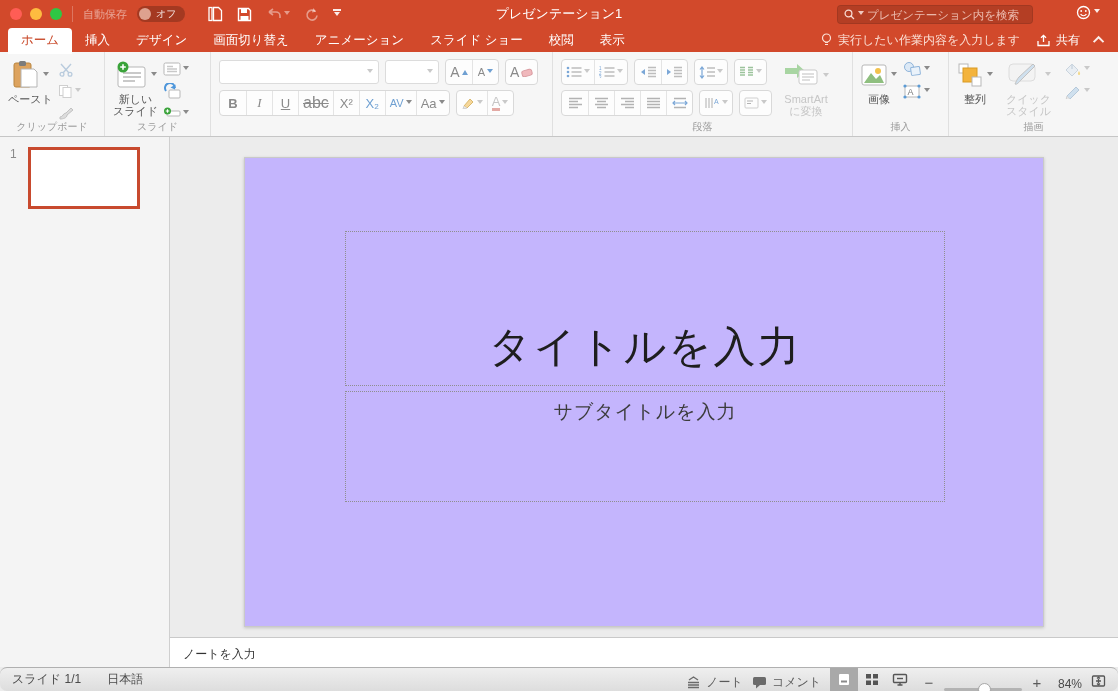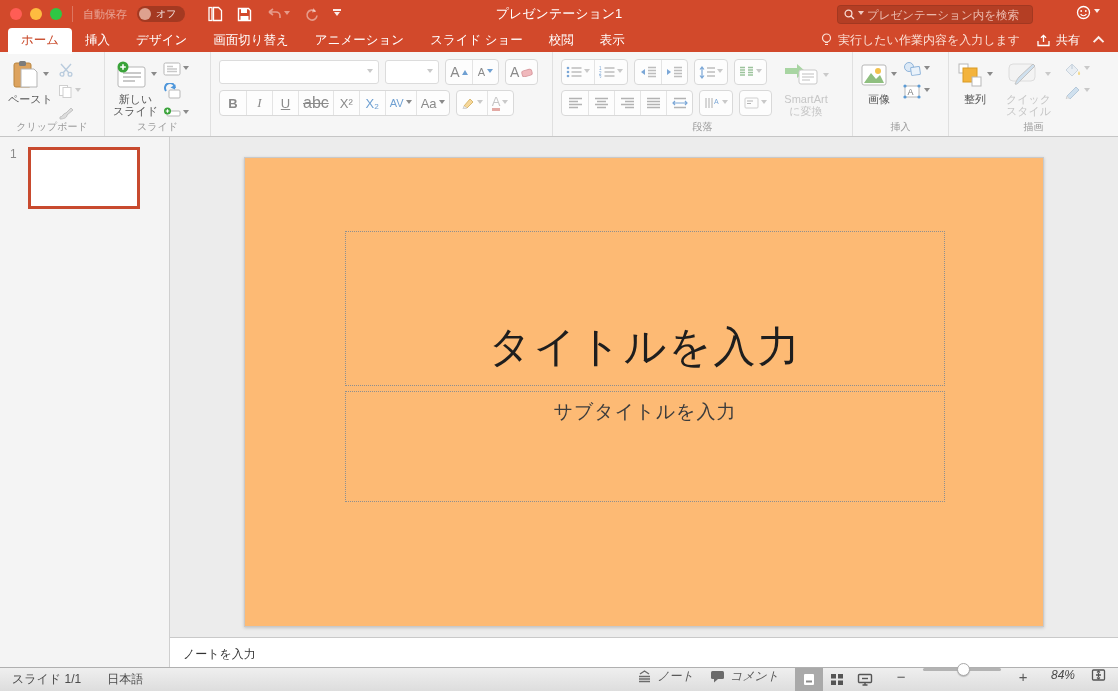--- a/index.html
+++ b/index.html
@@ -61,30 +61,30 @@
   .disabled { color:#c6c6c6 !important; }
   .smartart { display:flex; flex-direction:column; align-items:center; margin-left:6px; font-size:11px; color:#555; }
 
   
   .content { flex:1; display:flex; min-height:0; }
   .slidepanel { width:170px; flex:0 0 170px; background:#f4f4f4; border-right:1px solid #cfcfcf; padding-top:10px; }
   .slide-num { color:#8a8a8a; font-size:12px; margin-left:10px; float:left; }
   .thumb { width:112px; height:62px; background:#fff; border:3px solid #c84a2e; margin-left:28px; }
   .main { flex:1; display:flex; flex-direction:column; min-width:0; }
   .canvas { flex:1; background:#ececec; position:relative; overflow:hidden; }
-  .slide { position:absolute; left:74px; top:20px; width:800px; height:470px; background:#fdba74; border:1px solid #c9c9c9; box-shadow:0 1px 3px rgba(0,0,0,.18); }
+  .slide { position:absolute; left:74px; top:20px; width:800px; height:470px; background:#c4b5fd; border:1px solid #c9c9c9; box-shadow:0 1px 3px rgba(0,0,0,.18); }
   .ph { position:absolute; left:100px; width:600px; border:1px dotted #8f8f8f; }
   .ph.title { top:73px; height:155px; display:flex; align-items:flex-end; justify-content:center; padding-bottom:10px; font-size:42px; color:#1e1e1e; letter-spacing:2px; }
   .ph.subtitle { top:233px; height:111px; text-align:center; padding-top:7px; font-size:19px; color:#3c3c3c; letter-spacing:1px; }
   .notes { height:30px; flex:0 0 30px; background:#fff; border-top:1px solid #c9c9c9; font-size:12px; color:#333; padding:8px 0 0 13px; }
 
   
-  .statusbar { height:26px; flex:0 0 23px; background:linear-gradient(#efefef,#dddddd); border-top:1px solid #b0b0b0; display:flex; align-items:center; padding:0 12px; color:#4a4a4a; font-size:12px; }
+  .statusbar { height:26px; flex:0 0 23px; background:linear-gradient(#efefef,#dddddd); border-top:1px solid #b0b0b0; display:flex; align-items:center; padding:0 12px; color:#4a4a4a; font-size:12px;border-radius:7px; }
   .sb-left { display:flex; gap:26px; }
-  .sb-right { margin-left:auto; display:flex; align-items:flex-start; gap:16px;font-style:italic; }
+  .sb-right { margin-left:auto; display:flex; align-items:flex-end; gap:9px; }
   .sb-item { display:flex; align-items:center; gap:5px; color:#5a5a5a; }
   .viewbtn { width:28px; height:23px; display:flex; align-items:center; justify-content:center; }
   .viewbtn.sel { background:#a9a9a9; }
   .slider { width:78px; height:3px; background:#b3b3b3; border-radius:2px; position:relative; }
   .slider .knob { position:absolute; left:34px; top:-5px; width:13px; height:13px; border-radius:50%; background:#fefefe; border:1px solid #a8a8a8; box-shadow:0 1px 1px rgba(0,0,0,.2); }
   .zoomsign { font-size:15px; color:#5a5a5a; width:12px; text-align:center; }
 </style>
 </head>
 <body>
 

